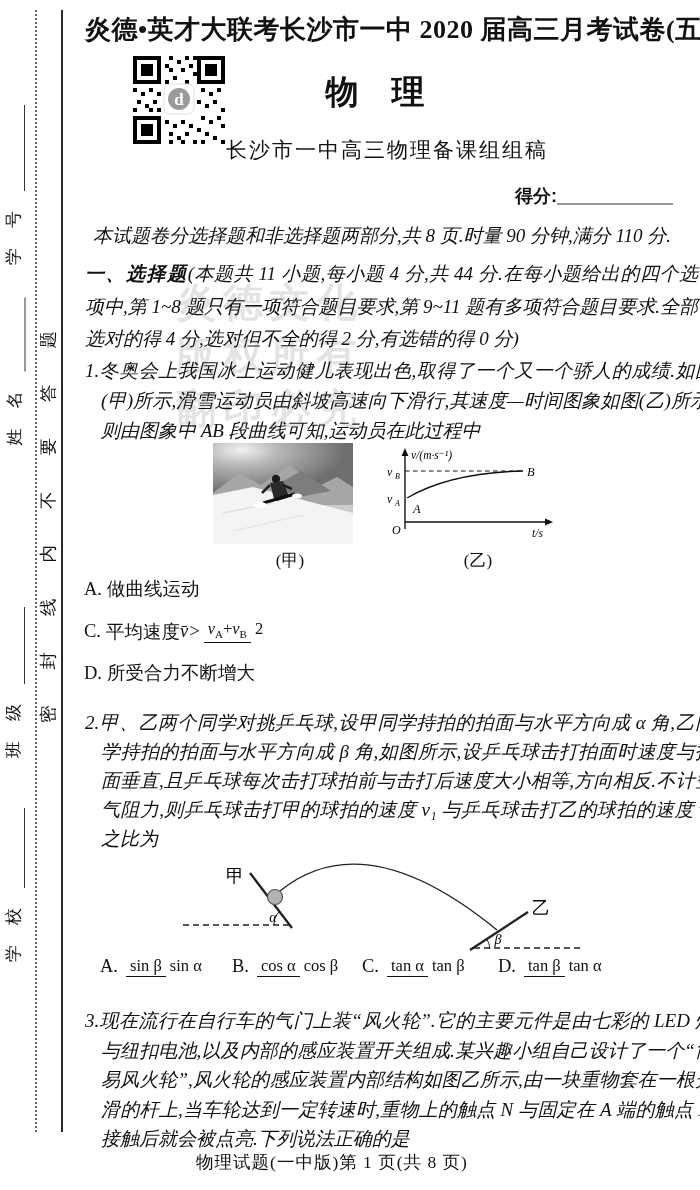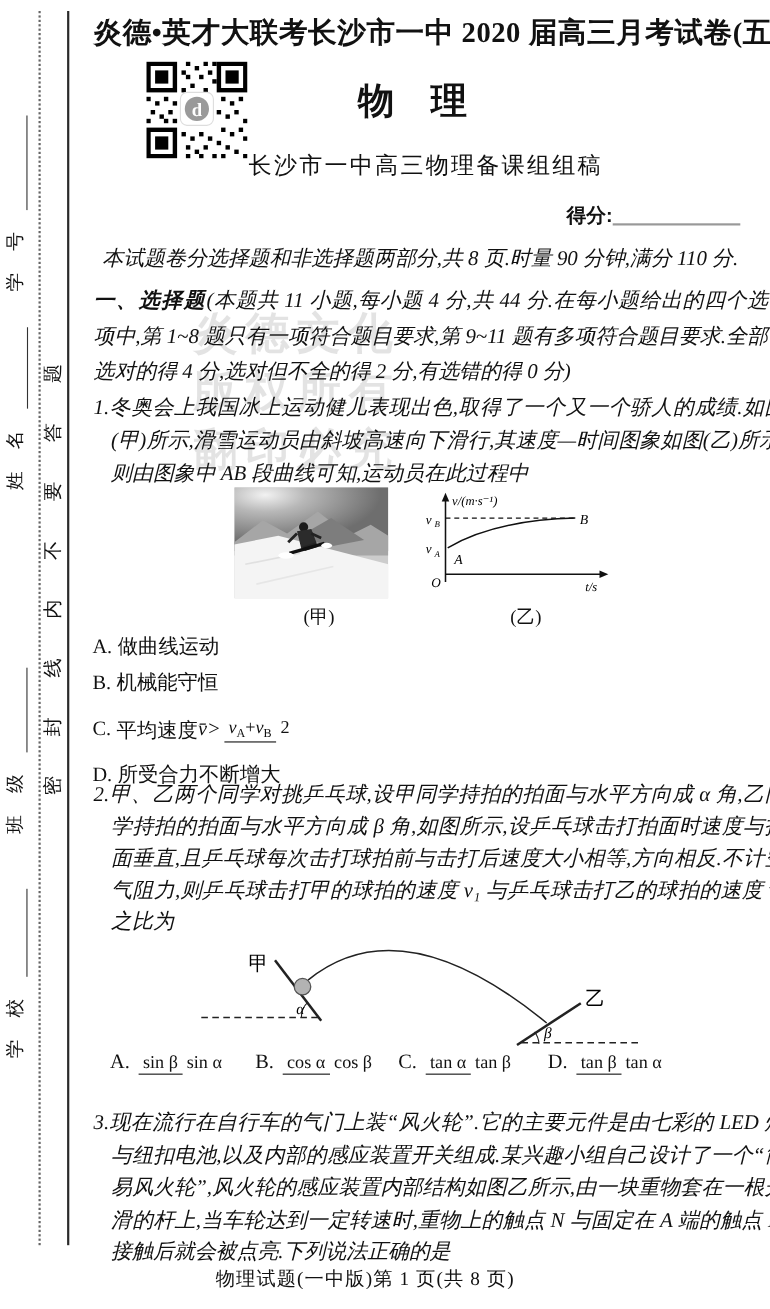--- a/index.html
+++ b/index.html
@@ -229,23 +229,20 @@
     <text x="30" y="67" font-size="12.5" font-style="italic">A</text>
   </svg>
 
   <div class="cap" style="left:255px;top:549px;">(甲)</div>
   <div class="cap" style="left:443px;top:549px;">(乙)</div>
 
   <div class="q1opts">
     <div class="o1">
       <span class="olabel">A.</span><span>做曲线运动</span>
     </div>
-    <div class="o1">
-      <span class="olabel">B.</span><span>机械能守恒</span>
-    </div>
     <div class="o1c">
       <span class="olabel">C.</span>
         <span>平均速度 </span>
         <i>v̄&gt;</i>
         <span class="frac">
           <span class="num"><i>v</i><sub>A</sub><span>+</span><i>v</i><sub>B</sub></span>
           <span class="den">2</span>
         </span>
     </div>
     <div class="o1">

